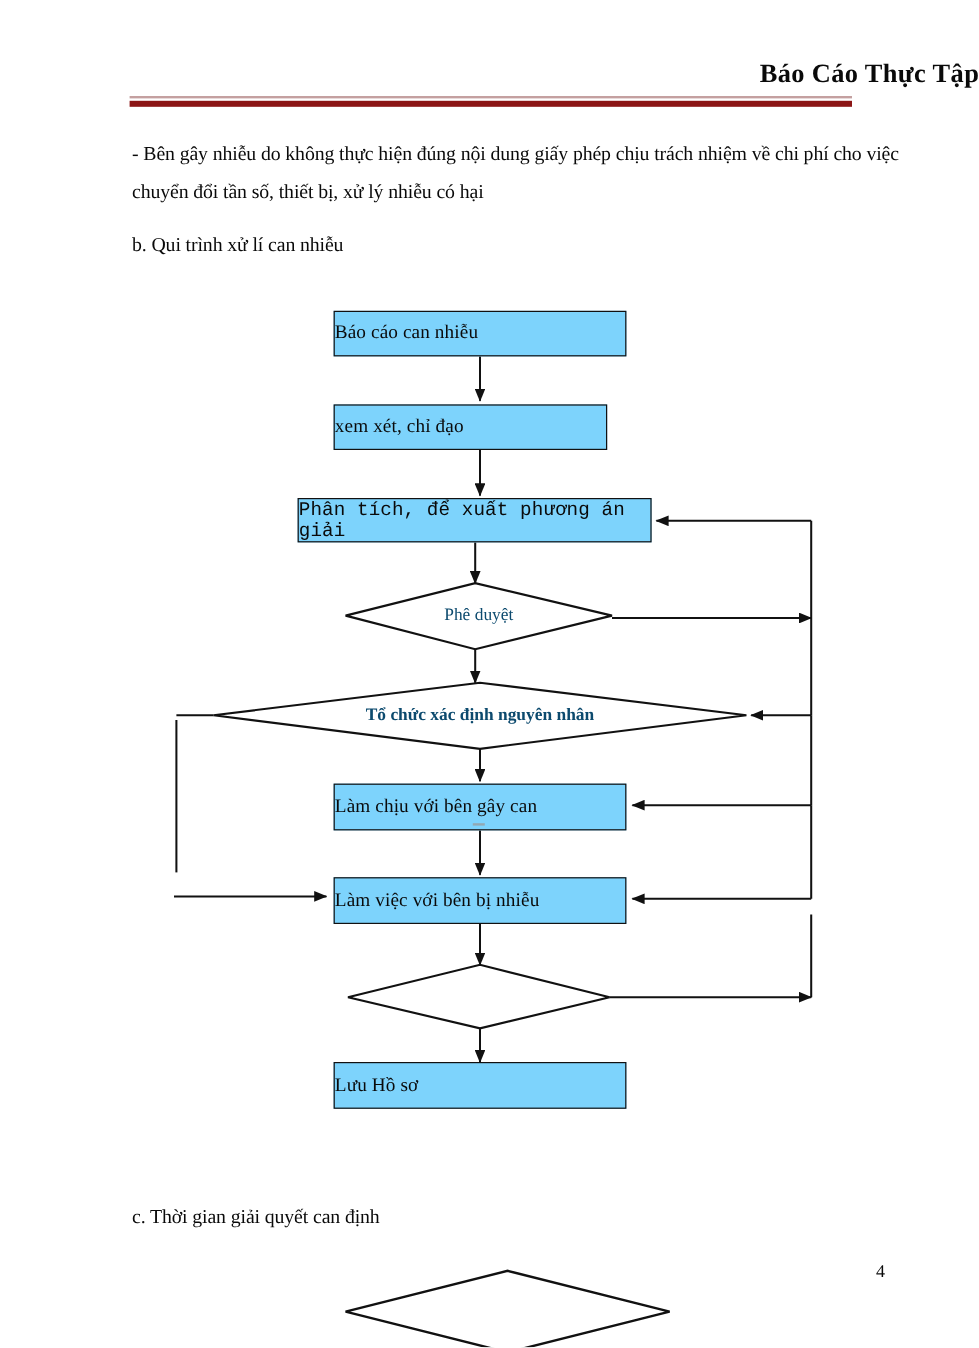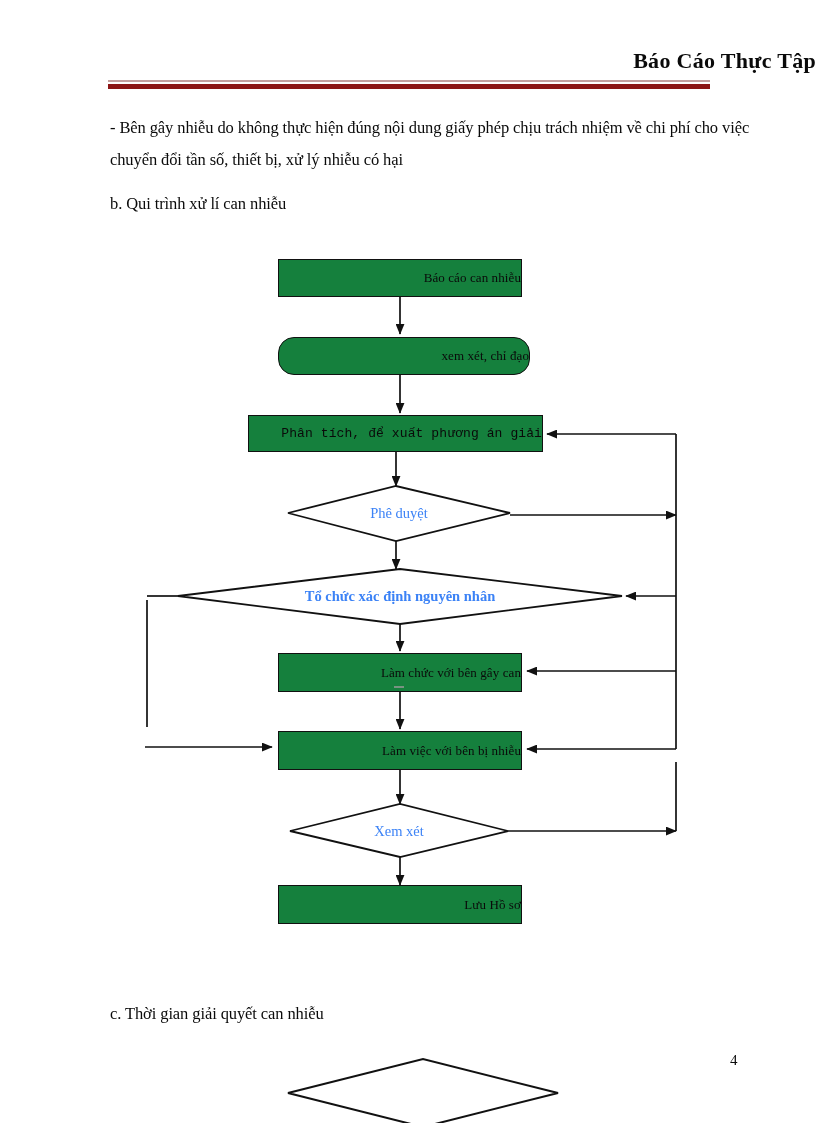--- a/index.html
+++ b/index.html
@@ -73,35 +73,35 @@
     position: absolute;
     left: 0; top: 0;
     width: 816px;
     height: 1123px;
     pointer-events: none;
   }
   .node-box {
     position: absolute;
     box-sizing: border-box;
     border: 1.6px solid #111111;
-    background: #15803d;
+    background: #7dd3fc;
     display: flex;
     align-items: center;
-    justify-content: flex-end;
-    font-size: 13px;
+    justify-content: flex-start;
+    font-size: 16px;
     letter-spacing: 0.1px;
     color: #0a0a0a;
   }
   .node-diamond-label {
     position: absolute;
     display: flex;
     align-items: center;
     justify-content: center;
     font-size: 14.5px;
-    color: #3b82f6;
+    color: #0c4a6e;
     pointer-events: none;
   }
   .smudge {
     position: absolute;
     background: #9a9a9a;
     height: 1.5px;
     opacity: .75;
   }
 </style>
 </head>
@@ -112,21 +112,21 @@
   <div class="header">
     <div class="header-title">Báo Cáo Thực Tập</div>
     <div class="rule-top"></div>
     <div class="rule-bottom"></div>
   </div>
 
   <div class="para p1">- Bên gây nhiễu do không thực hiện đúng nội dung giấy phép chịu trách nhiệm về chi phí cho việc chuyển đổi tần số, thiết bị, xử lý nhiễu có hại</div>
 
   <div class="para p2">b. Qui trình xử lí can nhiễu</div>
 
-  <div class="para p3">c. Thời gian giải quyết can nhiễu</div>
+  <div class="para p3">c. Thời gian giải quyết can định</div>
 
   <div class="page-number">4</div>
 
   <svg class="chart" width="816" height="1123" viewBox="0 0 816 1123">
     <defs>
       <marker id="ah" markerWidth="11" markerHeight="9" refX="10.2" refY="4.5" orient="auto" markerUnits="userSpaceOnUse">
         <path d="M0,0 L11,4.5 L0,9 Z" fill="#111111"></path>
       </marker>
     </defs>
 
@@ -169,46 +169,43 @@
       <polygon points="290,831 400,804 508,831 400,857" stroke-width="1.8"></polygon>
 
       <polygon points="288,1093 423,1059 558,1093 423,1127" stroke-width="2"></polygon>
     </g>
   </svg>
 
   <div class="node-box" style="left:278px; top:259px; width:244px; height:38px;">
     <span>Báo cáo can nhiễu</span>
   </div>
 
-  <div class="node-box" style="left:278px; top:337px; width:252px; height:38px;border-radius:16px;">
+  <div class="node-box" style="left:278px; top:337px; width:228px; height:38px;">
     <span>xem xét, chỉ đạo</span>
   </div>
 
   <div class="node-box" style="left:248px; top:415px; width:295px; height:37px;font-family:Liberation Mono, monospace;">
     <span>Phân tích, để xuất phương án giải</span>
   </div>
 
   <div class="node-diamond-label" style="left:288px; top:499px; width:222px; height:28px;">
     <span>Phê duyệt</span>
   </div>
 
   <div class="node-diamond-label" style="left:178px; top:582px; width:444px; height:28px;font-weight:bold;">
     <span>Tổ chức xác định nguyên nhân</span>
   </div>
 
   <div class="node-box" style="left:278px; top:653px; width:244px; height:39px;">
-    <span>Làm chức với bên gây can</span>
+    <span>Làm chịu với bên gây can</span>
   </div>
   <div class="smudge" style="left:394px; top:686px; width:10px;"></div>
 
   <div class="node-box" style="left:278px; top:731px; width:244px; height:39px;">
     <span>Làm việc với bên bị nhiễu</span>
   </div>
 
-  <div class="node-diamond-label" style="left:290px; top:817px; width:218px; height:28px;">
-    <span>Xem xét</span>
-  </div>
 
   <div class="node-box" style="left:278px; top:885px; width:244px; height:39px;font-family:Liberation Serif, serif;">
     <span>Lưu Hồ sơ</span>
   </div>
 
 </div>
 
 </body></html>

